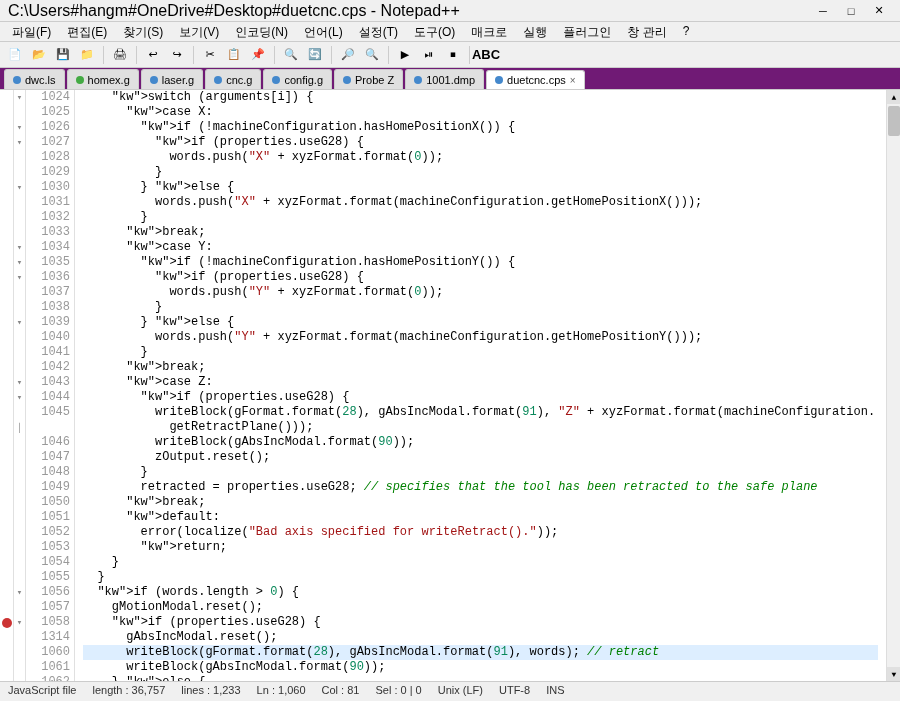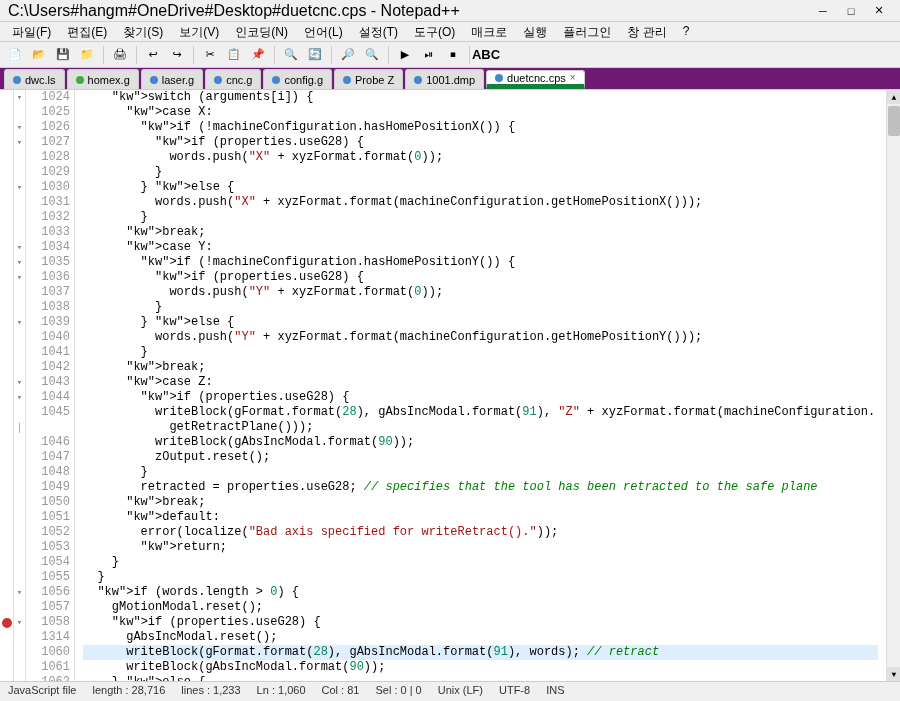--- a/index.html
+++ b/index.html
@@ -75,21 +75,21 @@
       background: #e0e0e0;
       font-size: 11px;
       font-family: 'Segoe UI', sans-serif;
       cursor: pointer;
       display: flex;
       align-items: center;
       white-space: nowrap;
       margin-right: 2px;
       border-radius: 3px 3px 0 0;
     }
-    .tab.active { background: white; border-bottom: 6px solid #15803d; margin-bottom: -1px; }
+    .tab.active { background: white; border-bottom: 1px solid #15803d; margin-bottom: -1px; }
     .tab .tab-close { margin-left: 4px; font-size: 10px; color: #666; }
     .tab .dot { width: 8px; height: 8px; border-radius: 50%; margin-right: 4px; display: inline-block; }
     .dot-blue { background: #4488cc; }
     .dot-green { background: #44aa44; }
 
     
     #editor-container {
       display: flex;
       flex-direction: column;
       height: calc(701px - 22px - 20px - 26px - 22px - 20px);
@@ -479,21 +479,21 @@
       <div class="scroll-track">
         <div class="scroll-thumb"></div>
       </div>
       <div class="scroll-btn">▼</div>
     </div>
   </div>
 </div>
 
 <div id="status-bar">
   <span class="status-item">JavaScript file</span>
-  <span class="status-item">length : 28,716</span>
+  <span class="status-item">length : 36,757</span>
   <span class="status-item">lines : 1,233</span>
   <span class="status-item">Ln : 1,060</span>
   <span class="status-item">Col : 81</span>
   <span class="status-item">Sel : 0 | 0</span>
   <span class="status-item">Unix (LF)</span>
   <span class="status-item">UTF-8</span>
   <span class="status-item">INS</span>
 </div>
 
 </body></html>

